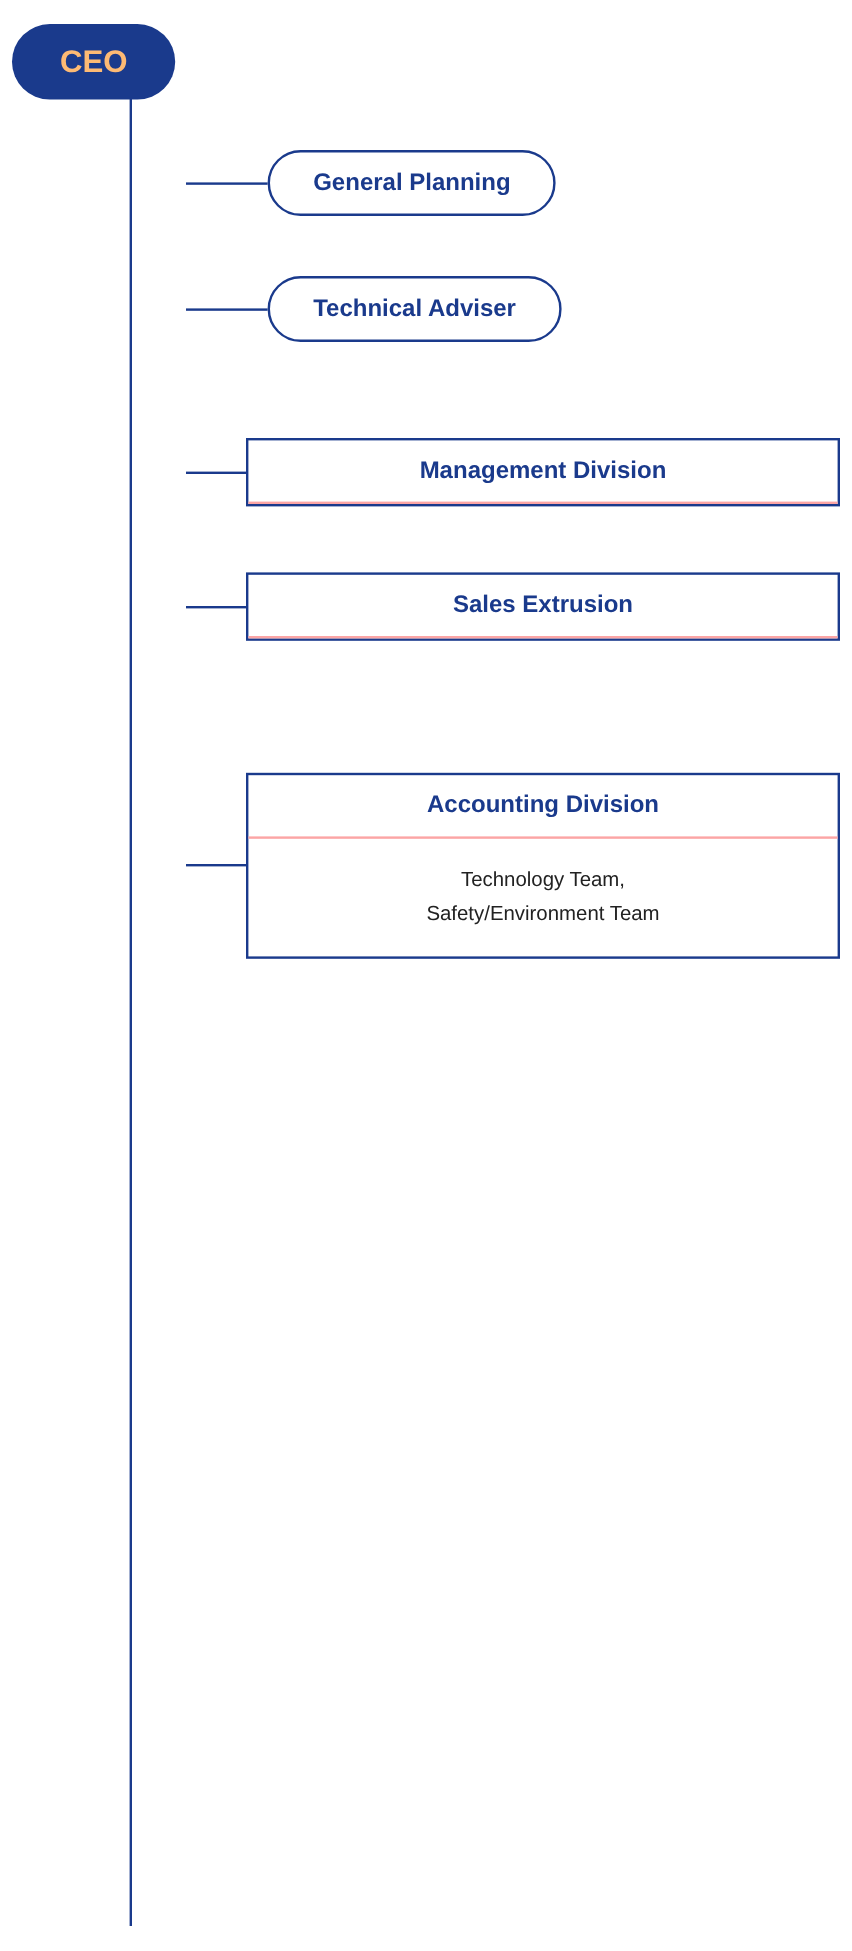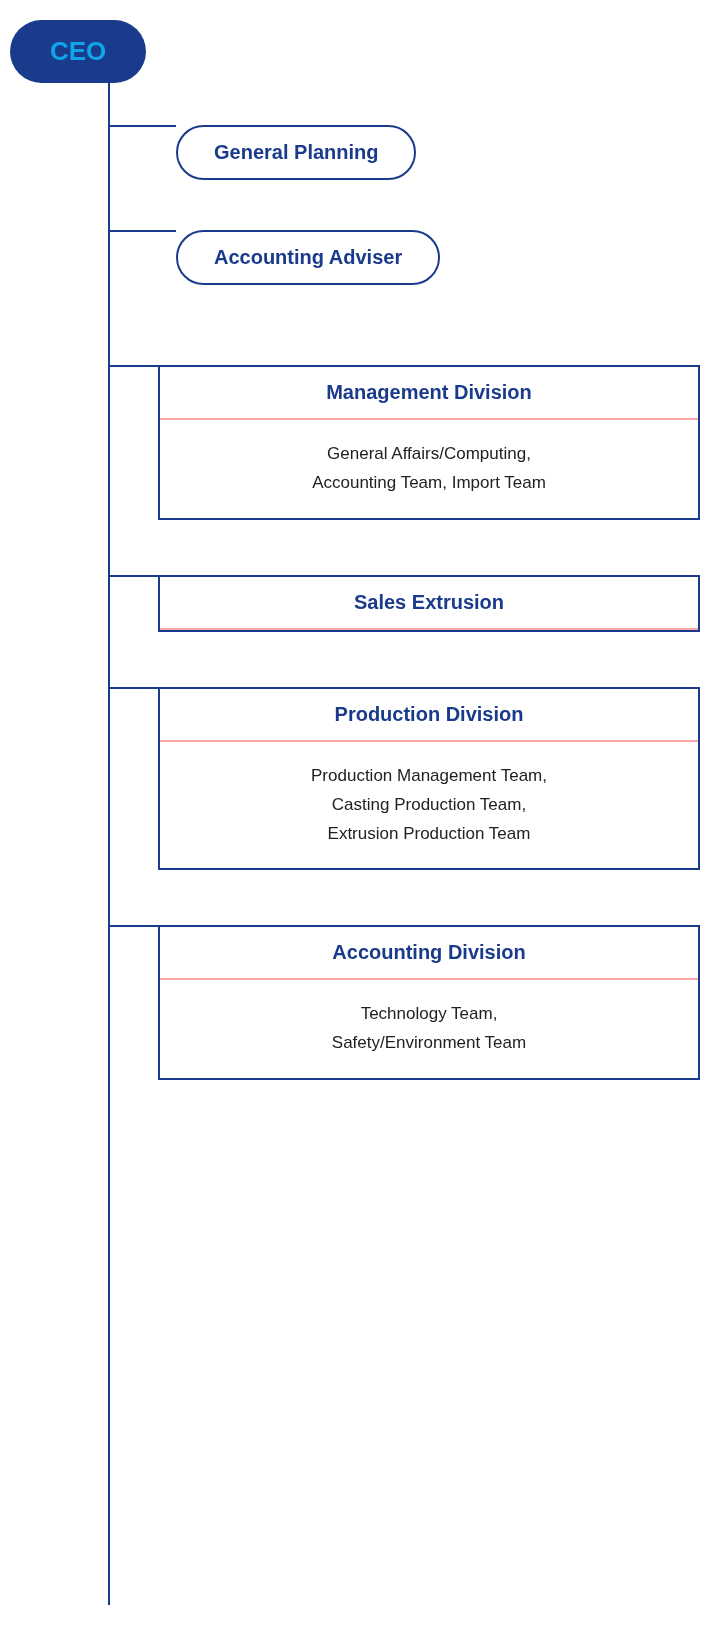--- a/index.html
+++ b/index.html
@@ -16,21 +16,21 @@
       position: relative;
       padding: 20px 0;
     }
 
     
     .ceo-node {
       position: absolute;
       top: 20px;
       left: 10px;
       background: #1a3a8c;
-      color: #0ea5e9;
+      color: #fdba74;
       border-radius: 40px;
       padding: 16px 40px;
       font-size: 26px;
       font-weight: bold;
       z-index: 10;
     }
 
     
     .trunk-line {
       position: absolute;
@@ -40,20 +40,22 @@
       height: 1530px;
       background: #1a3a8c;
       z-index: 1;
     }
 
     
     .branch-row {
       position: relative;
       margin-left: 108px;
       display: flex;
+      align-items: center;
+      padding-left: 47px;
     }
 
     
     .h-connector {
       height: 2px;
       background: #1a3a8c;
       flex-shrink: 0;
     }
 
     
@@ -110,62 +112,48 @@
     <div class="pill-node">
       <span>General Planning</span>
     </div>
   </div>
 
   <div style="height: 50px;"></div>
 
   <div class="branch-row">
     <div class="h-connector" style="width: 68px;"></div>
     <div class="pill-node">
-      <span>Accounting Adviser</span>
+      <span>Technical Adviser</span>
     </div>
   </div>
 
   <div style="height: 80px;"></div>
 
   <div class="branch-row">
     <div class="h-connector" style="width: 50px;"></div>
     <div class="division-box">
       <div class="division-title">
         <span>Management Division</span>
-      </div>
-      <div class="division-content">
-        General Affairs/Computing,<br>Accounting Team, Import Team
       </div>
     </div>
   </div>
 
   <div style="height: 55px;"></div>
 
   <div class="branch-row">
     <div class="h-connector" style="width: 50px;"></div>
     <div class="division-box">
       <div class="division-title">
         <span>Sales Extrusion</span>
       </div>
     </div>
   </div>
 
   <div style="height: 55px;"></div>
 
-  <div class="branch-row">
-    <div class="h-connector" style="width: 50px;"></div>
-    <div class="division-box">
-      <div class="division-title">
-        <span>Production Division</span>
-      </div>
-      <div class="division-content">
-        Production Management Team,<br>Casting Production Team,<br>Extrusion Production Team
-      </div>
-    </div>
-  </div>
 
   <div style="height: 55px;"></div>
 
   <div class="branch-row">
     <div class="h-connector" style="width: 50px;"></div>
     <div class="division-box">
       <div class="division-title">
         <span>Accounting Division</span>
       </div>
       <div class="division-content">

